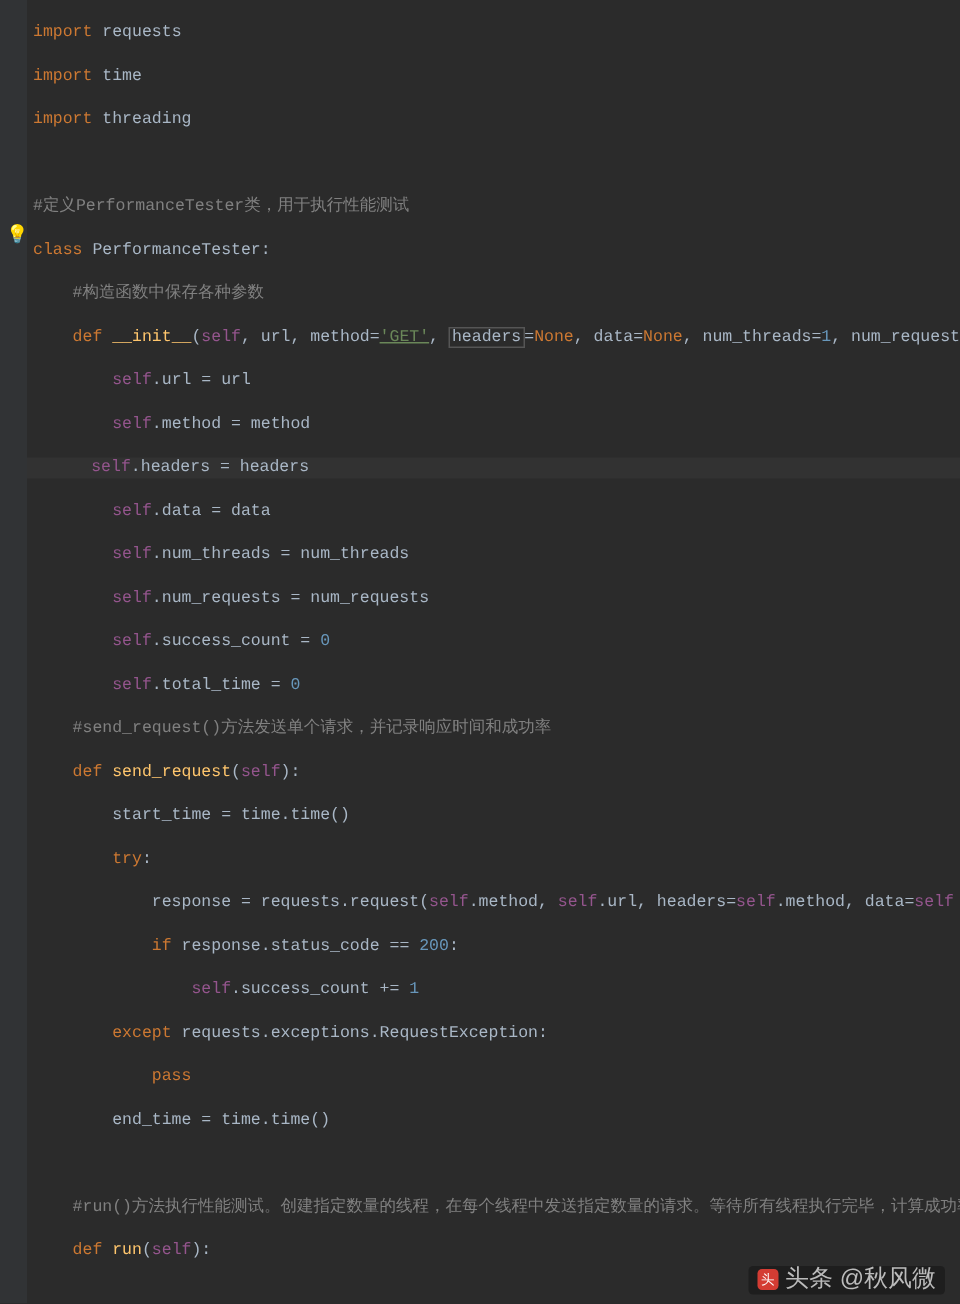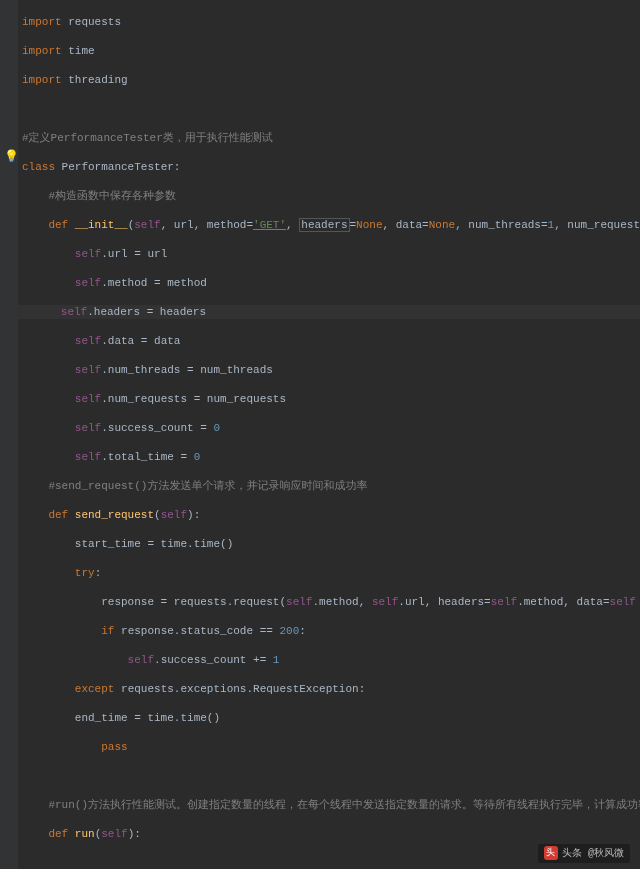--- a/index.html
+++ b/index.html
@@ -10,21 +10,21 @@
   .line{display:block;min-height:14.5px;}
   .hl{background:#323232;display:block;margin-left:-22px;padding-left:8px;}
   .kw{color:#cc7832;}
   .self{color:#94558d;}
   .str{color:#6a8759;text-decoration:underline;}
   .num{color:#6897bb;}
   .com{color:#808080;}
   .fn{color:#ffc66d;text-align:center;}
   .param{color:#a9b7c6;}
   .boxed{border:1px solid #555;padding:0 1px;}
-  .footer{position:absolute;right:10px;bottom:6px;color:#bbb;font-size:10px;background:rgba(0,0,0,.3);padding:2px 6px;border-radius:3px;font-family:Liberation Mono, monospace;}
+  .footer{position:absolute;right:10px;bottom:6px;color:#bbb;font-size:16px;background:rgba(0,0,0,.3);padding:2px 6px;border-radius:3px;font-family:Liberation Sans, sans-serif;}
   .footer .logo{display:inline-block;width:14px;height:14px;background:#d43c33;border-radius:3px;vertical-align:middle;margin-right:4px;position:relative;}
   .footer .logo::after{content:"头";color:#fff;font-size:9px;position:absolute;left:2px;top:0;}
 </style>
 </head>
 <body>
 
 <div class="editor">
   <div class="gutter"></div>
   <div class="bulb">💡</div>
   <div class="code">
@@ -45,22 +45,22 @@
 <span class="line"><span class="self">        self</span><span>.success_count = </span><span class="num">0</span></span>
 <span class="line"><span class="self">        self</span><span>.total_time = </span><span class="num">0</span></span>
 <span class="line"><span class="com">    #send_request()方法发送单个请求，并记录响应时间和成功率</span></span>
 <span class="line"><span class="kw">    def </span><span class="fn">send_request</span><span>(</span><span class="self">self</span><span>):</span></span>
 <span class="line"><span>        start_time = time.time()</span></span>
 <span class="line"><span class="kw">        try</span><span>:</span></span>
 <span class="line"><span>            response = requests.request(</span><span class="self">self</span><span>.method, </span><span class="self">self</span><span>.url, </span><span class="param">headers</span><span>=</span><span class="self">self</span><span>.method, </span><span class="param">data</span><span>=</span><span class="self">self</span></span>
 <span class="line"><span class="kw">            if </span><span>response.status_code == </span><span class="num">200</span><span>:</span></span>
 <span class="line"><span class="self">                self</span><span>.success_count += </span><span class="num">1</span></span>
 <span class="line"><span class="kw">        except </span><span>requests.exceptions.RequestException:</span></span>
+<span class="line"><span class="kw">            pass</span></span>
 <span class="line"><span>        end_time = time.time()</span></span>
-<span class="line"><span class="kw">            pass</span></span>
 <span class="line"> </span>
 <span class="line"><span class="com">    #run()方法执行性能测试。创建指定数量的线程，在每个线程中发送指定数量的请求。等待所有线程执行完毕，计算成功率和平均响应时间</span></span>
 <span class="line"><span class="kw">    def </span><span class="fn">run</span><span>(</span><span class="self">self</span><span>):</span></span>
 
 
 
 
 
 
 

